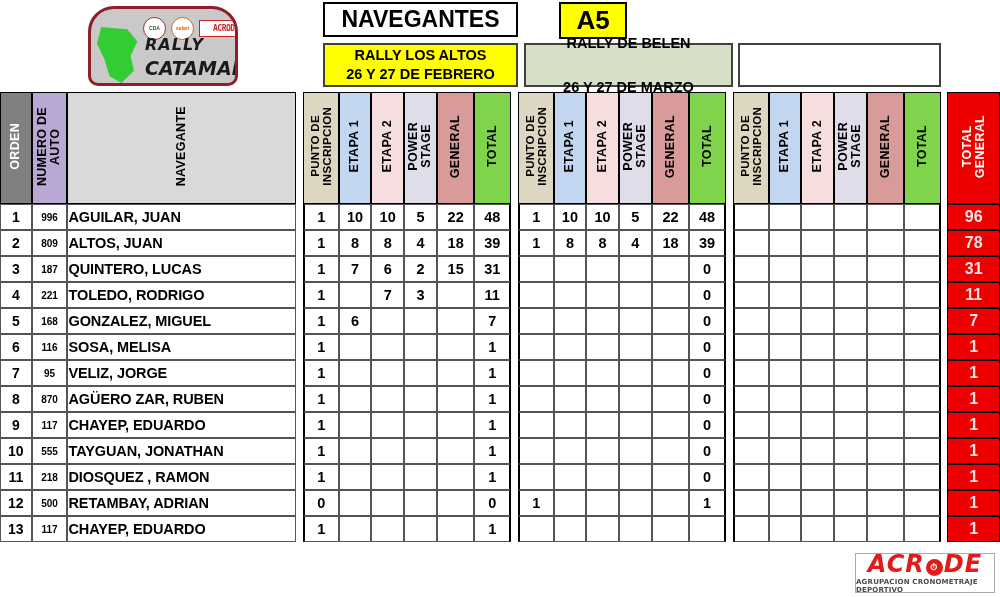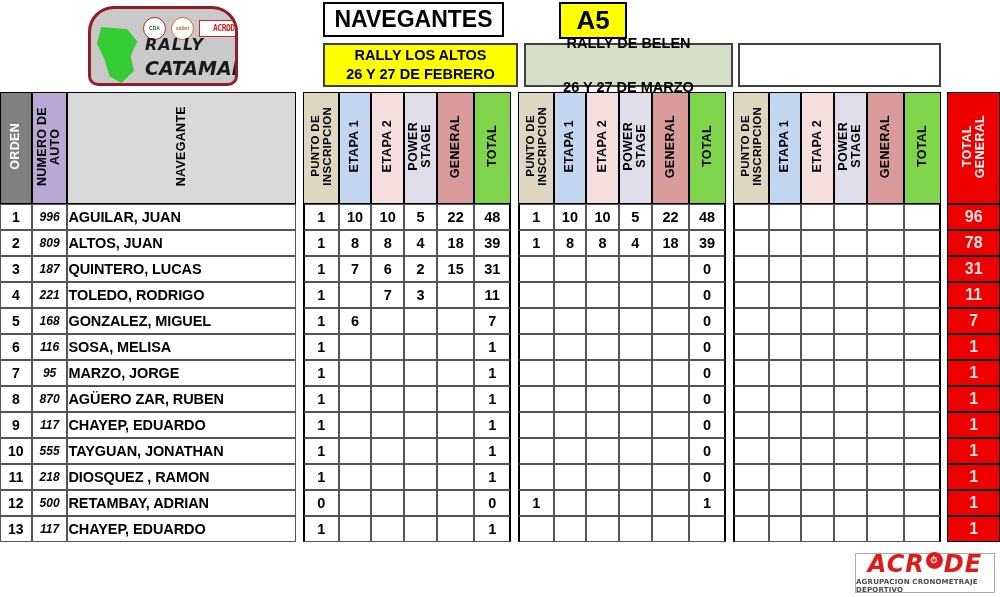--- a/index.html
+++ b/index.html
@@ -36,21 +36,21 @@
     display:flex;align-items:center;justify-content:center;font-size:8px;font-weight:bold;color:#cc2222;
     font-family:"DejaVu Sans Mono",monospace;letter-spacing:-0.5px;}
   .logo-rally{position:absolute;left:54px;top:28px;font-size:16px;font-weight:bold;font-style:italic;
     color:#1a1a1a;font-family:"DejaVu Sans",sans-serif;letter-spacing:1px;line-height:1;}
   .logo-cat{position:absolute;left:54px;top:50px;font-size:19px;font-weight:bold;font-style:italic;
     color:#1a1a1a;font-family:"DejaVu Sans",sans-serif;letter-spacing:0px;line-height:1;}
   .logo-year{position:absolute;left:152px;top:24px;font-size:24px;font-weight:bold;font-style:italic;
     color:#f2e300;-webkit-text-stroke:1px #7a7a00;font-family:"DejaVu Sans",sans-serif;transform:rotate(-6deg);}
 
   .ttl-nav{
-    position:absolute;left:323px;top:2px;width:181px;height:35px;
+    position:absolute;left:323px;top:2px;width:195px;height:35px;
     border:2px solid #000;background:#fff;box-sizing:border-box;
     display:flex;align-items:center;justify-content:center;
     font-size:23px;font-weight:bold;color:#000;
   }
   .ttl-cat{
     position:absolute;left:559px;top:2px;width:68px;height:37px;
     border:2px solid #000;background:#ffff00;box-sizing:border-box;
     display:flex;align-items:center;justify-content:center;
     font-size:26px;font-weight:bold;color:#000;
   }
@@ -111,36 +111,36 @@
     text-align:center;
     font-weight:bold;
     font-size:14.5px;
     color:#000;
     background:#fff;
   }
   td.d.thick-l{border-left:2.2px solid #000;}
   td.d.thick-r{border-right:2.2px solid #000;}
   td.name{text-align:left;padding-left:5px;font-weight:bold;font-size:14.5px;letter-spacing:-0.1px;}
   td.orden{font-size:14px;}
-  td.auto{font-size:12px;font-style:italic;}
+  td.auto{font-size:10px;}
   td.tg{
     background:#ee0000;color:#e5e5e5;font-size:16px;font-weight:bold;
     border:1.6px solid #000;
   }
 
   
   .acrode{
     position:absolute;left:855px;top:553px;width:140px;height:40px;
     border:1.5px solid #aaa;background:#fff;box-sizing:border-box;
     display:flex;flex-direction:column;align-items:center;justify-content:center;
   }
   .acrode-main{
     font-family:"DejaVu Sans",sans-serif;font-style:italic;font-weight:bold;
     font-size:24px;color:#e01b1b;letter-spacing:1px;line-height:1;
-    display:flex;align-items:flex-start;
+    display:flex;align-items:flex-end;
   }
   .acrode-o{
     display:inline-flex;align-items:center;justify-content:center;
     width:17px;height:17px;border-radius:50%;background:#e01b1b;color:#fff;
     font-size:9px;margin:0 1px;font-style:normal;
   }
   .acrode-sub{
     font-family:"DejaVu Sans",sans-serif;font-size:7px;font-weight:bold;
     color:#4a4a4a;letter-spacing:0.2px;margin-top:2px;
   }
@@ -435,21 +435,21 @@
         <td class="d "></td>
         <td class="d "></td>
         <td class="d "></td>
         <td class="d  thick-r"></td>
         <td class="gap"></td>
         <td class="d tg">1</td>
       </tr>
       <tr>
         <td class="d orden">7</td>
         <td class="d auto">95</td>
-        <td class="d name">MARZO, JORGE</td>
+        <td class="d name">VELIZ, JORGE</td>
         <td class="gap"></td>
         <td class="d  thick-l">1</td>
         <td class="d "></td>
         <td class="d "></td>
         <td class="d "></td>
         <td class="d "></td>
         <td class="d  thick-r">1</td>
         <td class="gap"></td>
         <td class="d  thick-l"></td>
         <td class="d "></td>

